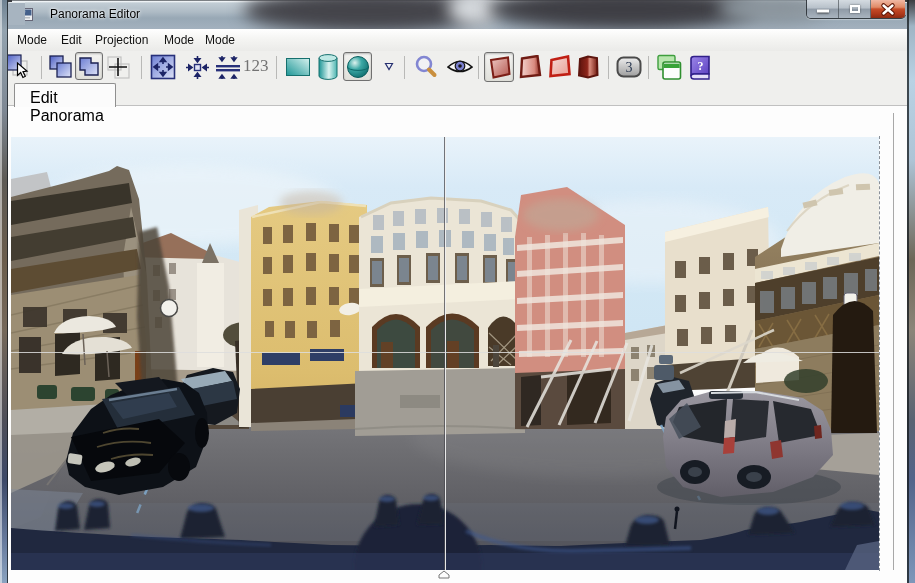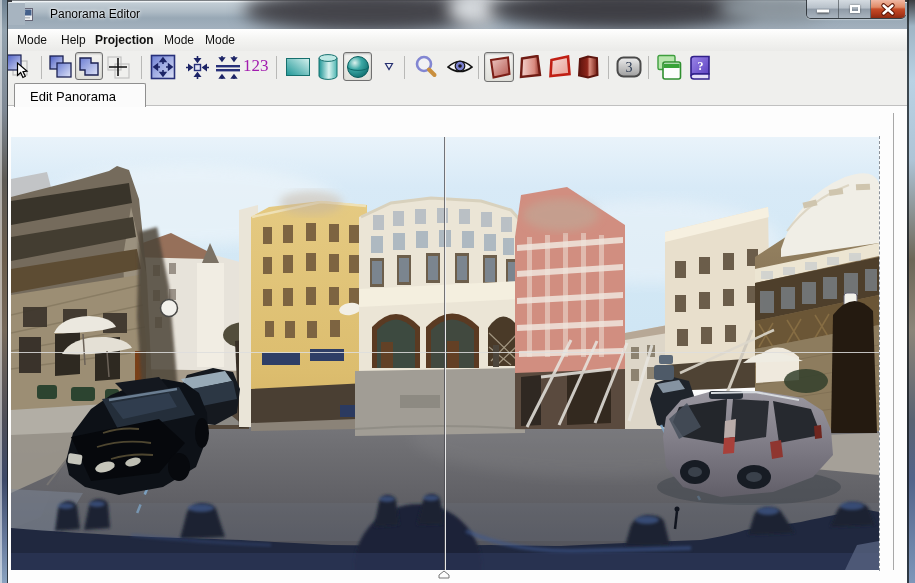--- a/index.html
+++ b/index.html
@@ -38,21 +38,21 @@
 #cap-max .glyph { width:10px; height:8px; border:2px solid #fff; box-shadow:0 0 2px rgba(0,0,0,.6), inset 0 0 1px rgba(0,0,0,.5); top:9px; }
 
 
 #menubar { left:8px; top:29px; width:899px; height:25px; background:linear-gradient(180deg,#ffffff 0,#f5f5f3 40%,#e9e9e7 100%); border-bottom:1px solid #d8d8d6; font-size:12px; color:#111; }
 #menubar span { position:absolute; top:4px; }
 
 
 #toolbar { left:8px; top:51px; width:899px; height:33px; background:#efefed; }
 #tabstrip { left:8px; top:84px; width:899px; height:21px; background:#efefed; }
 #panes { left:8px; top:105px; width:899px; height:478px; background:#fdfdfd; border-top:1px solid #c0c0c0; }
-#tab { position:absolute; left:6px; top:-23px; width:132px; height:24px; background:#fbfbfb; border:1px solid #8f8f8f; border-bottom:none; border-radius:2px 2px 0 0; font-size:13px; color:#000; padding:5px 0 0 15px; }
+#tab { position:absolute; left:6px; top:-23px; width:102px; height:24px; background:#fbfbfb; border:1px solid #8f8f8f; border-bottom:none; border-radius:2px 2px 0 0; font-size:16px; color:#000; padding:5px 0 0 15px; }
 .sep { position:absolute; top:5px; width:1px; height:23px; background:#b9b9b7; }
 .ticon { position:absolute; top:3px; }
 .tbtn { position:absolute; top:1px; border-radius:3px; border:1px solid #707070; background:linear-gradient(180deg,#f4f4f2 0,#e0e0da 100%); box-shadow:inset 0 1px 2px rgba(0,0,0,.25); }
 
 
 #vline-right { left:893px; top:113px; width:1px; height:457px; background:#a8a8a8; }
 #pano { left:11px; top:137px; width:868px; height:433px; }
 #pano svg { display:block; }
 #panoborder { left:10px; top:136px; width:870px; height:435px; border-right:1px dashed #8a9199; }
 #marker { left:438px; top:570px; width:12px; height:9px; }
@@ -92,22 +92,22 @@
             <line x1="21.5" y1="5.5" x2="12.5" y2="13.5"></line>
           </g>
         </svg>
       </div>
   </div>
   <div class="abs" id="corner-tl"></div>
   <div class="abs" id="corner-tr"></div>
 
   <div class="abs" id="menubar">
     <span style="left:9px;">Mode</span>
-    <span style="left:53px;">Help</span>
-    <span style="left:87px;font-weight:bold;">Projection</span>
+    <span style="left:53px;">Edit</span>
+    <span style="left:87px;">Projection</span>
     <span style="left:156px;">Mode</span>
     <span style="left:197px;">Mode</span>
   </div>
 
   <div class="abs" id="toolbar">
     <svg class="ticon" style="left:-3px;" width="28" height="26" viewBox="0 0 28 26">
       <defs>
           <linearGradient id="blu" x1="0" y1="0" x2="1" y2="1">
             <stop offset="0" stop-color="#4d5fc4"></stop>
             <stop offset="1" stop-color="#cdd4f2"></stop>
@@ -157,21 +157,21 @@
     <svg class="ticon" style="left:206px;" width="28" height="26" viewBox="0 0 28 26">
       <rect x="2" y="11" width="24" height="2.4" fill="#27307a"></rect>
       <rect x="2" y="15" width="24" height="2.4" fill="#27307a"></rect>
       <g stroke="#1c2466" stroke-width="1.5" fill="#1c2466">
         <path d="M8 7 L8 2 M8 7 l-2.2 -3 h4.4 Z"></path>
         <path d="M20 7 L20 2 M20 7 l-2.2 -3 h4.4 Z"></path>
         <path d="M8 21 L8 25 M8 21 l-2.2 3 h4.4 Z"></path>
         <path d="M20 21 L20 25 M20 21 l-2.2 3 h4.4 Z"></path>
       </g>
     </svg>
-    <div class="ticon" style="left:235px;top:5px;font-size:17px;color:#a21caf;font-family:'Liberation Serif',serif;">123</div>
+    <div class="ticon" style="left:235px;top:5px;font-size:17px;color:#737373;font-family:'Liberation Serif',serif;">123</div>
     <div class="sep" style="left:268px;"></div>
     <svg class="ticon" style="left:278px;top:7px;" width="24" height="18" viewBox="0 0 24 18">
       <defs>
           <linearGradient id="teal" x1="0" y1="1" x2="1" y2="0">
             <stop offset="0" stop-color="#1d9696"></stop>
             <stop offset="1" stop-color="#d6f2ef"></stop>
           </linearGradient>
         </defs>
       <rect x="0.5" y="0.5" width="23" height="17" fill="url(#teal)" stroke="#16706e" stroke-width="1"></rect>
     </svg>

